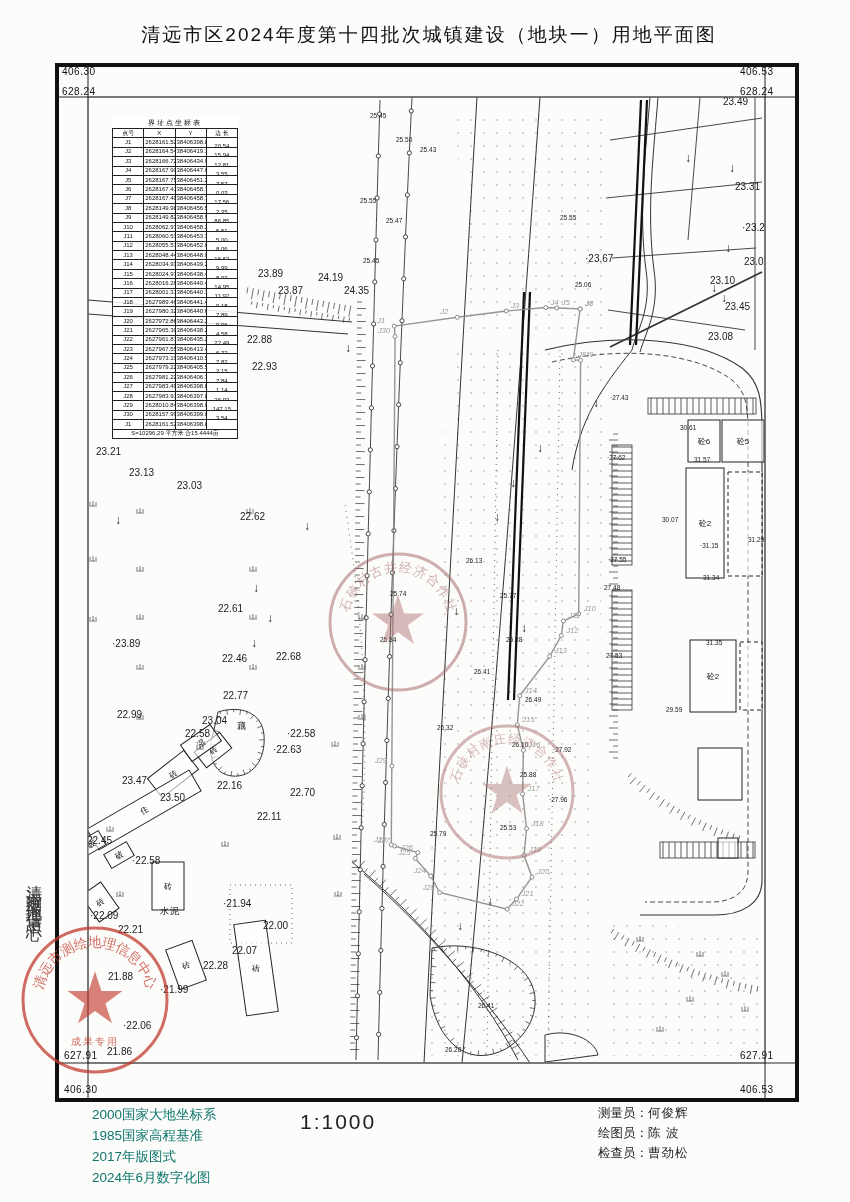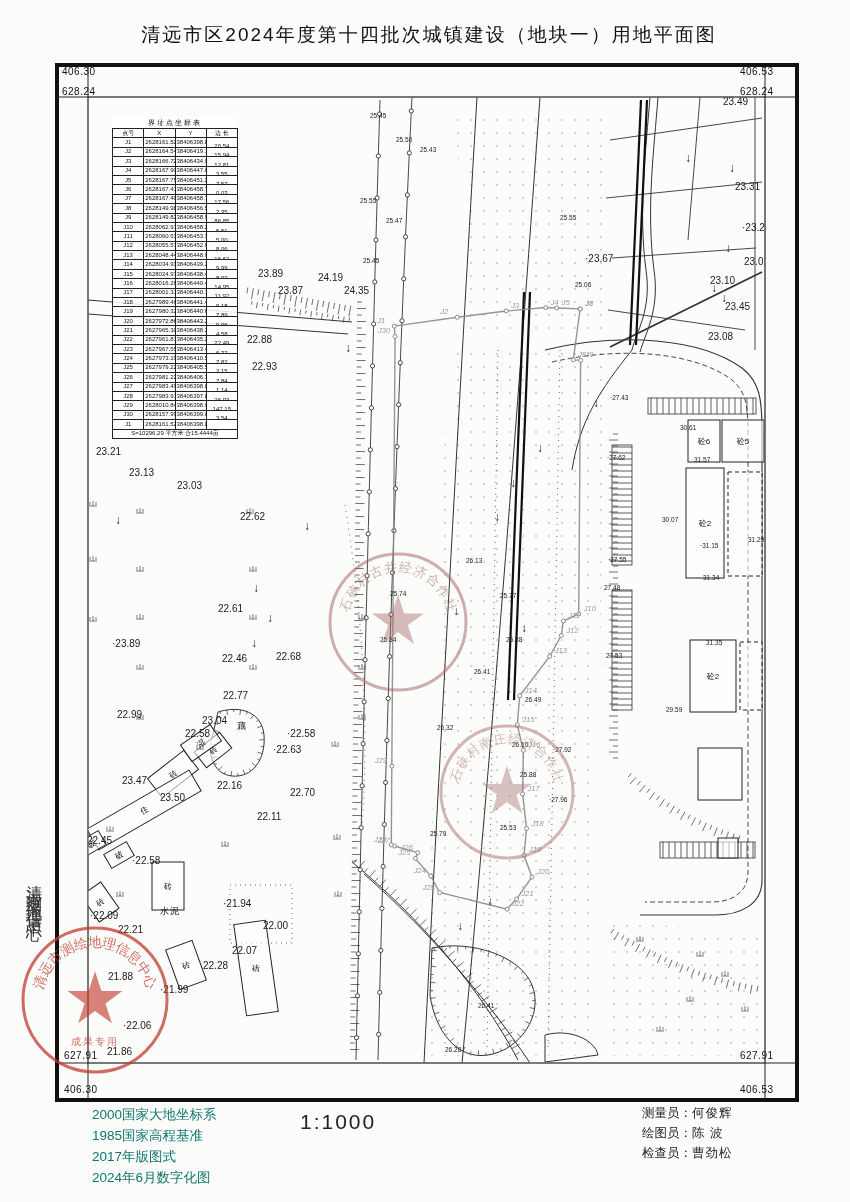--- a/index.html
+++ b/index.html
@@ -33,21 +33,21 @@
   #jtable .c0{width:16px;} #jtable .c1{width:42px;} #jtable .c2{width:44px;} #jtable .c3{width:24px;}
   
   #leftcap{
     left:22px;top:872px;width:22px;
     writing-mode:vertical-rl;text-orientation:upright;
     font-size:16px;letter-spacing:4px;color:#3b3b3b;
   }
   
   #notes{left:92px;top:1104px;font-size:13.5px;line-height:21px;color:#0f766e;}
   #scale{left:300px;top:1110px;width:250px;text-align:left;font-size:21px;letter-spacing:2px;color:#222;}
-  #credits{left:598px;top:1103px;font-size:12.5px;line-height:20px;color:#222;margin-left:44px;}
+  #credits{left:598px;top:1103px;font-size:12.5px;line-height:20px;color:#222;}
   #credits .nm{letter-spacing:1px;}
   svg text{font-family:"Liberation Sans","DejaVu Sans",sans-serif;}
 </style>
 </head>
 <body>
 
 <div id="title" class="abs">清远市区2024年度第十四批次城镇建设（地块一）用地平面图</div>
 
 <div class="abs corner" style="left:62px;top:66px">406.30</div>
 <div class="abs corner" style="left:62px;top:86px">628.24</div>

